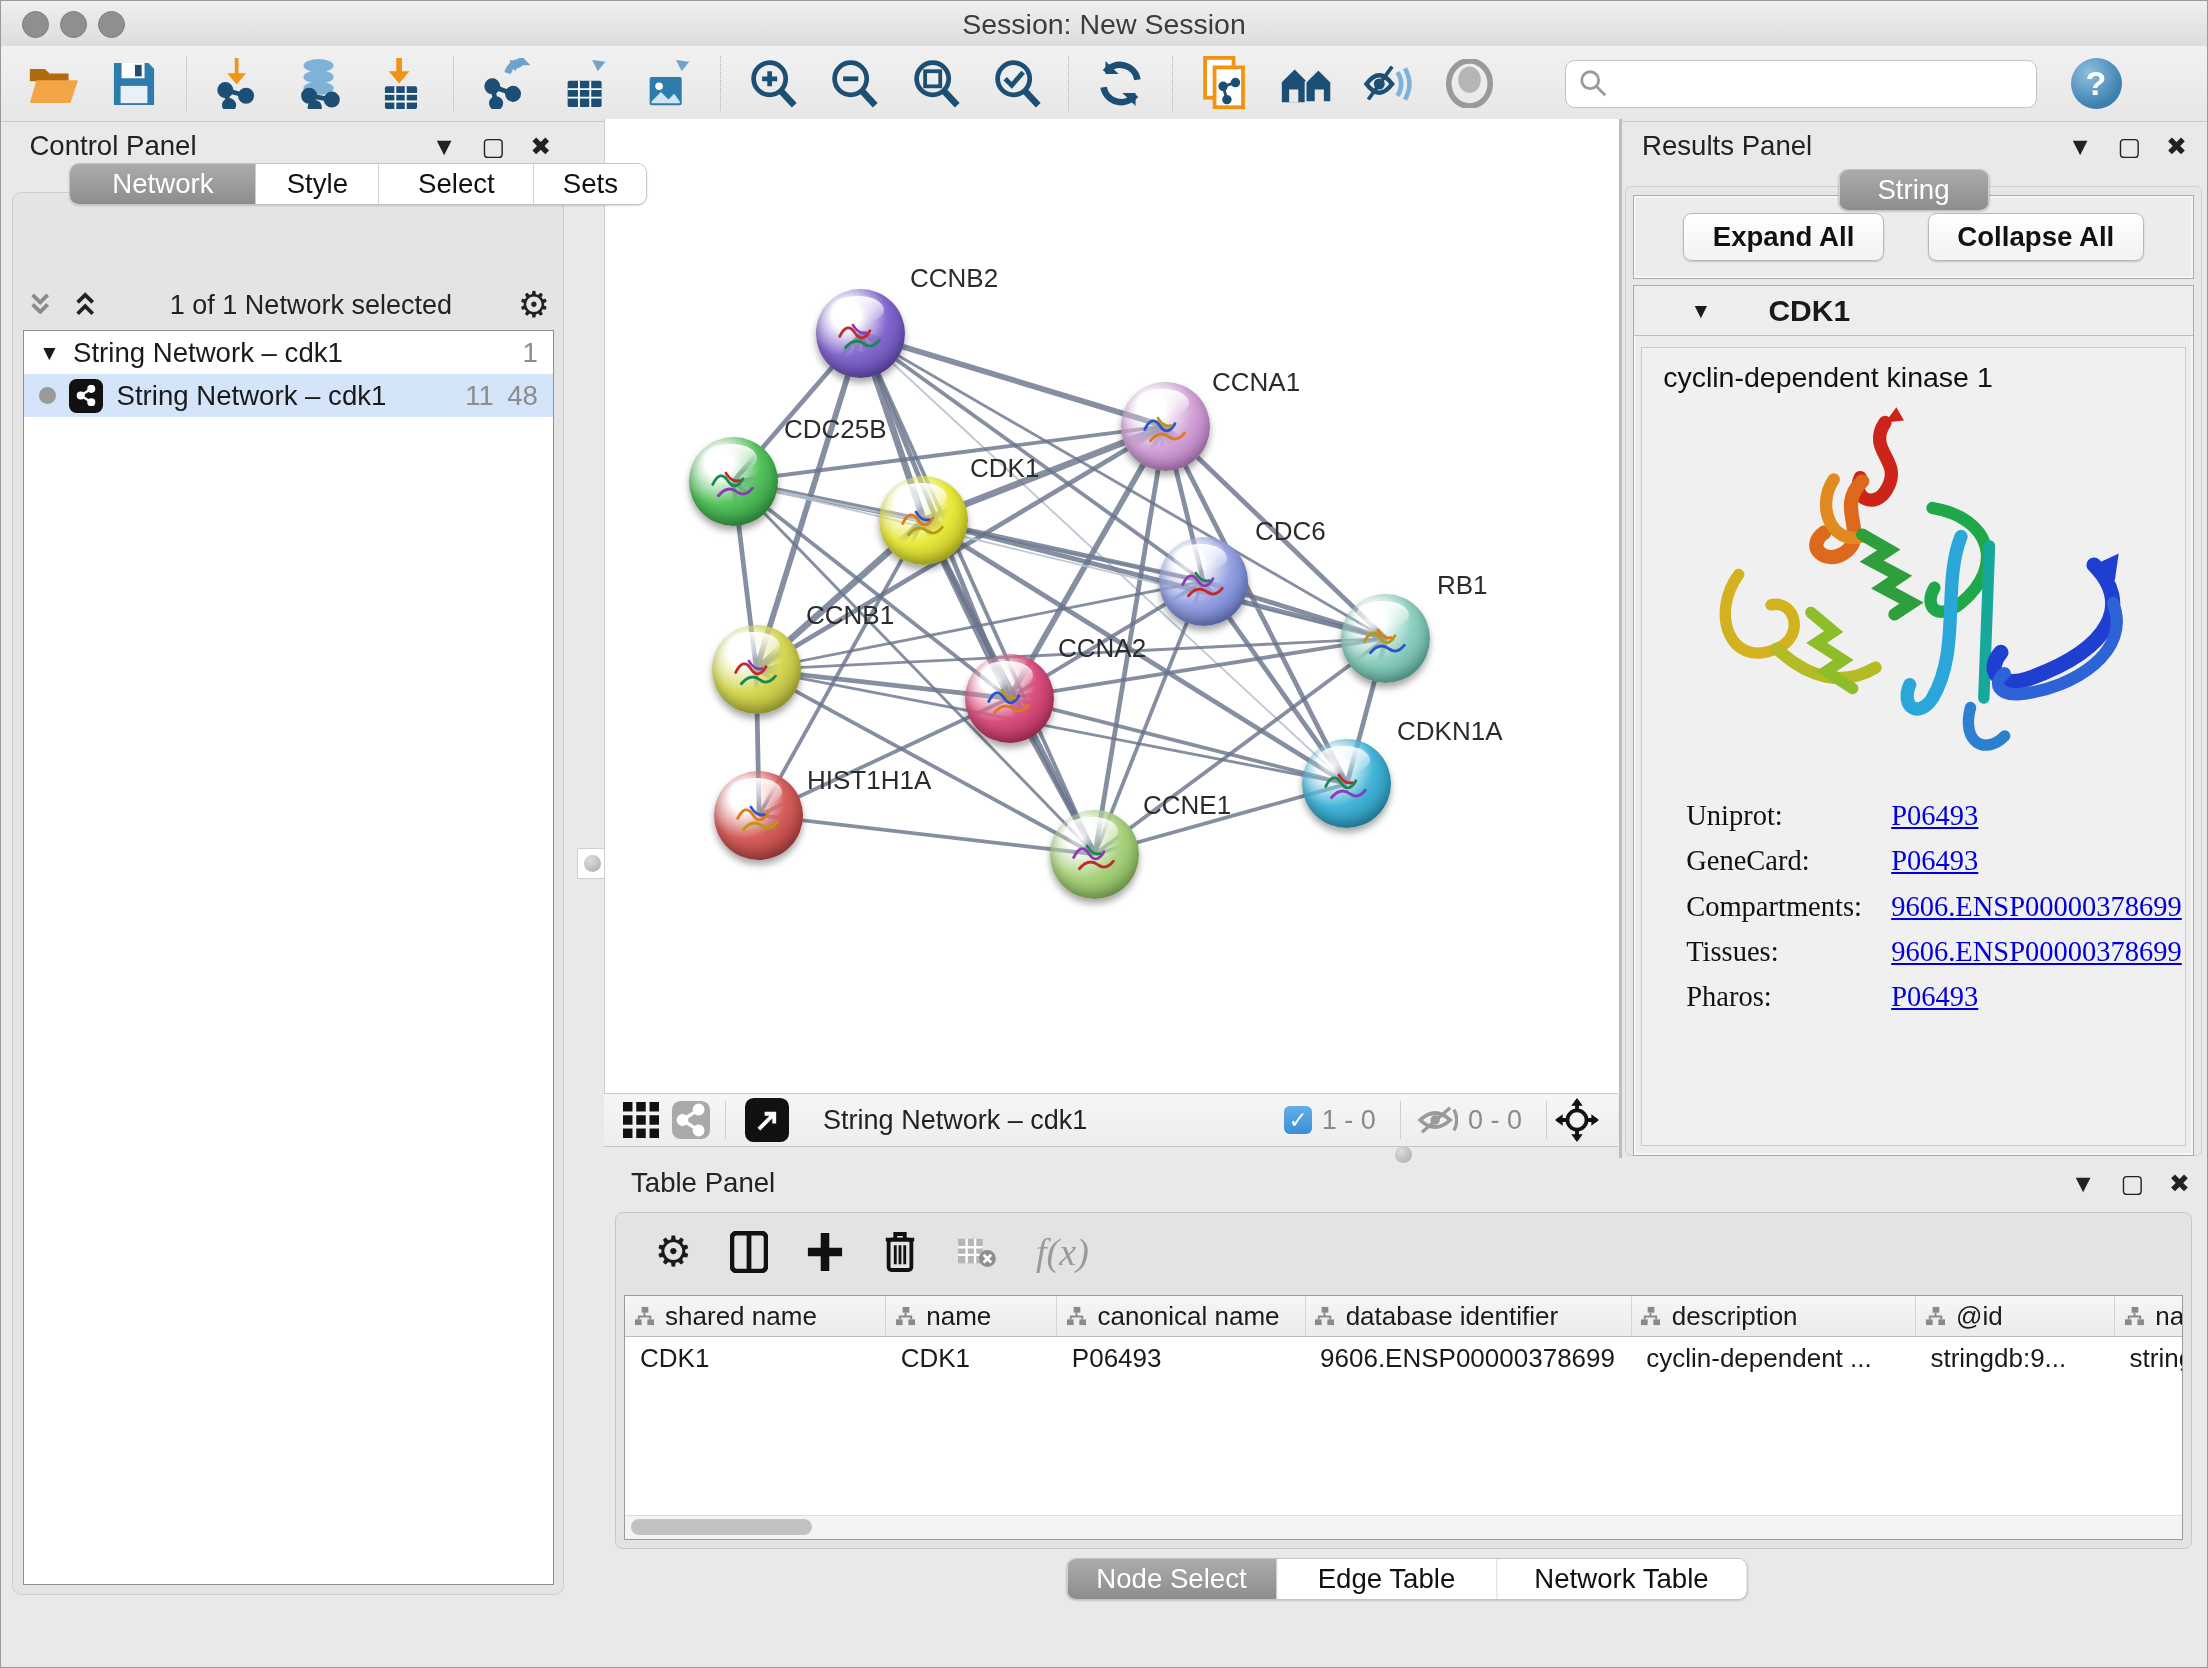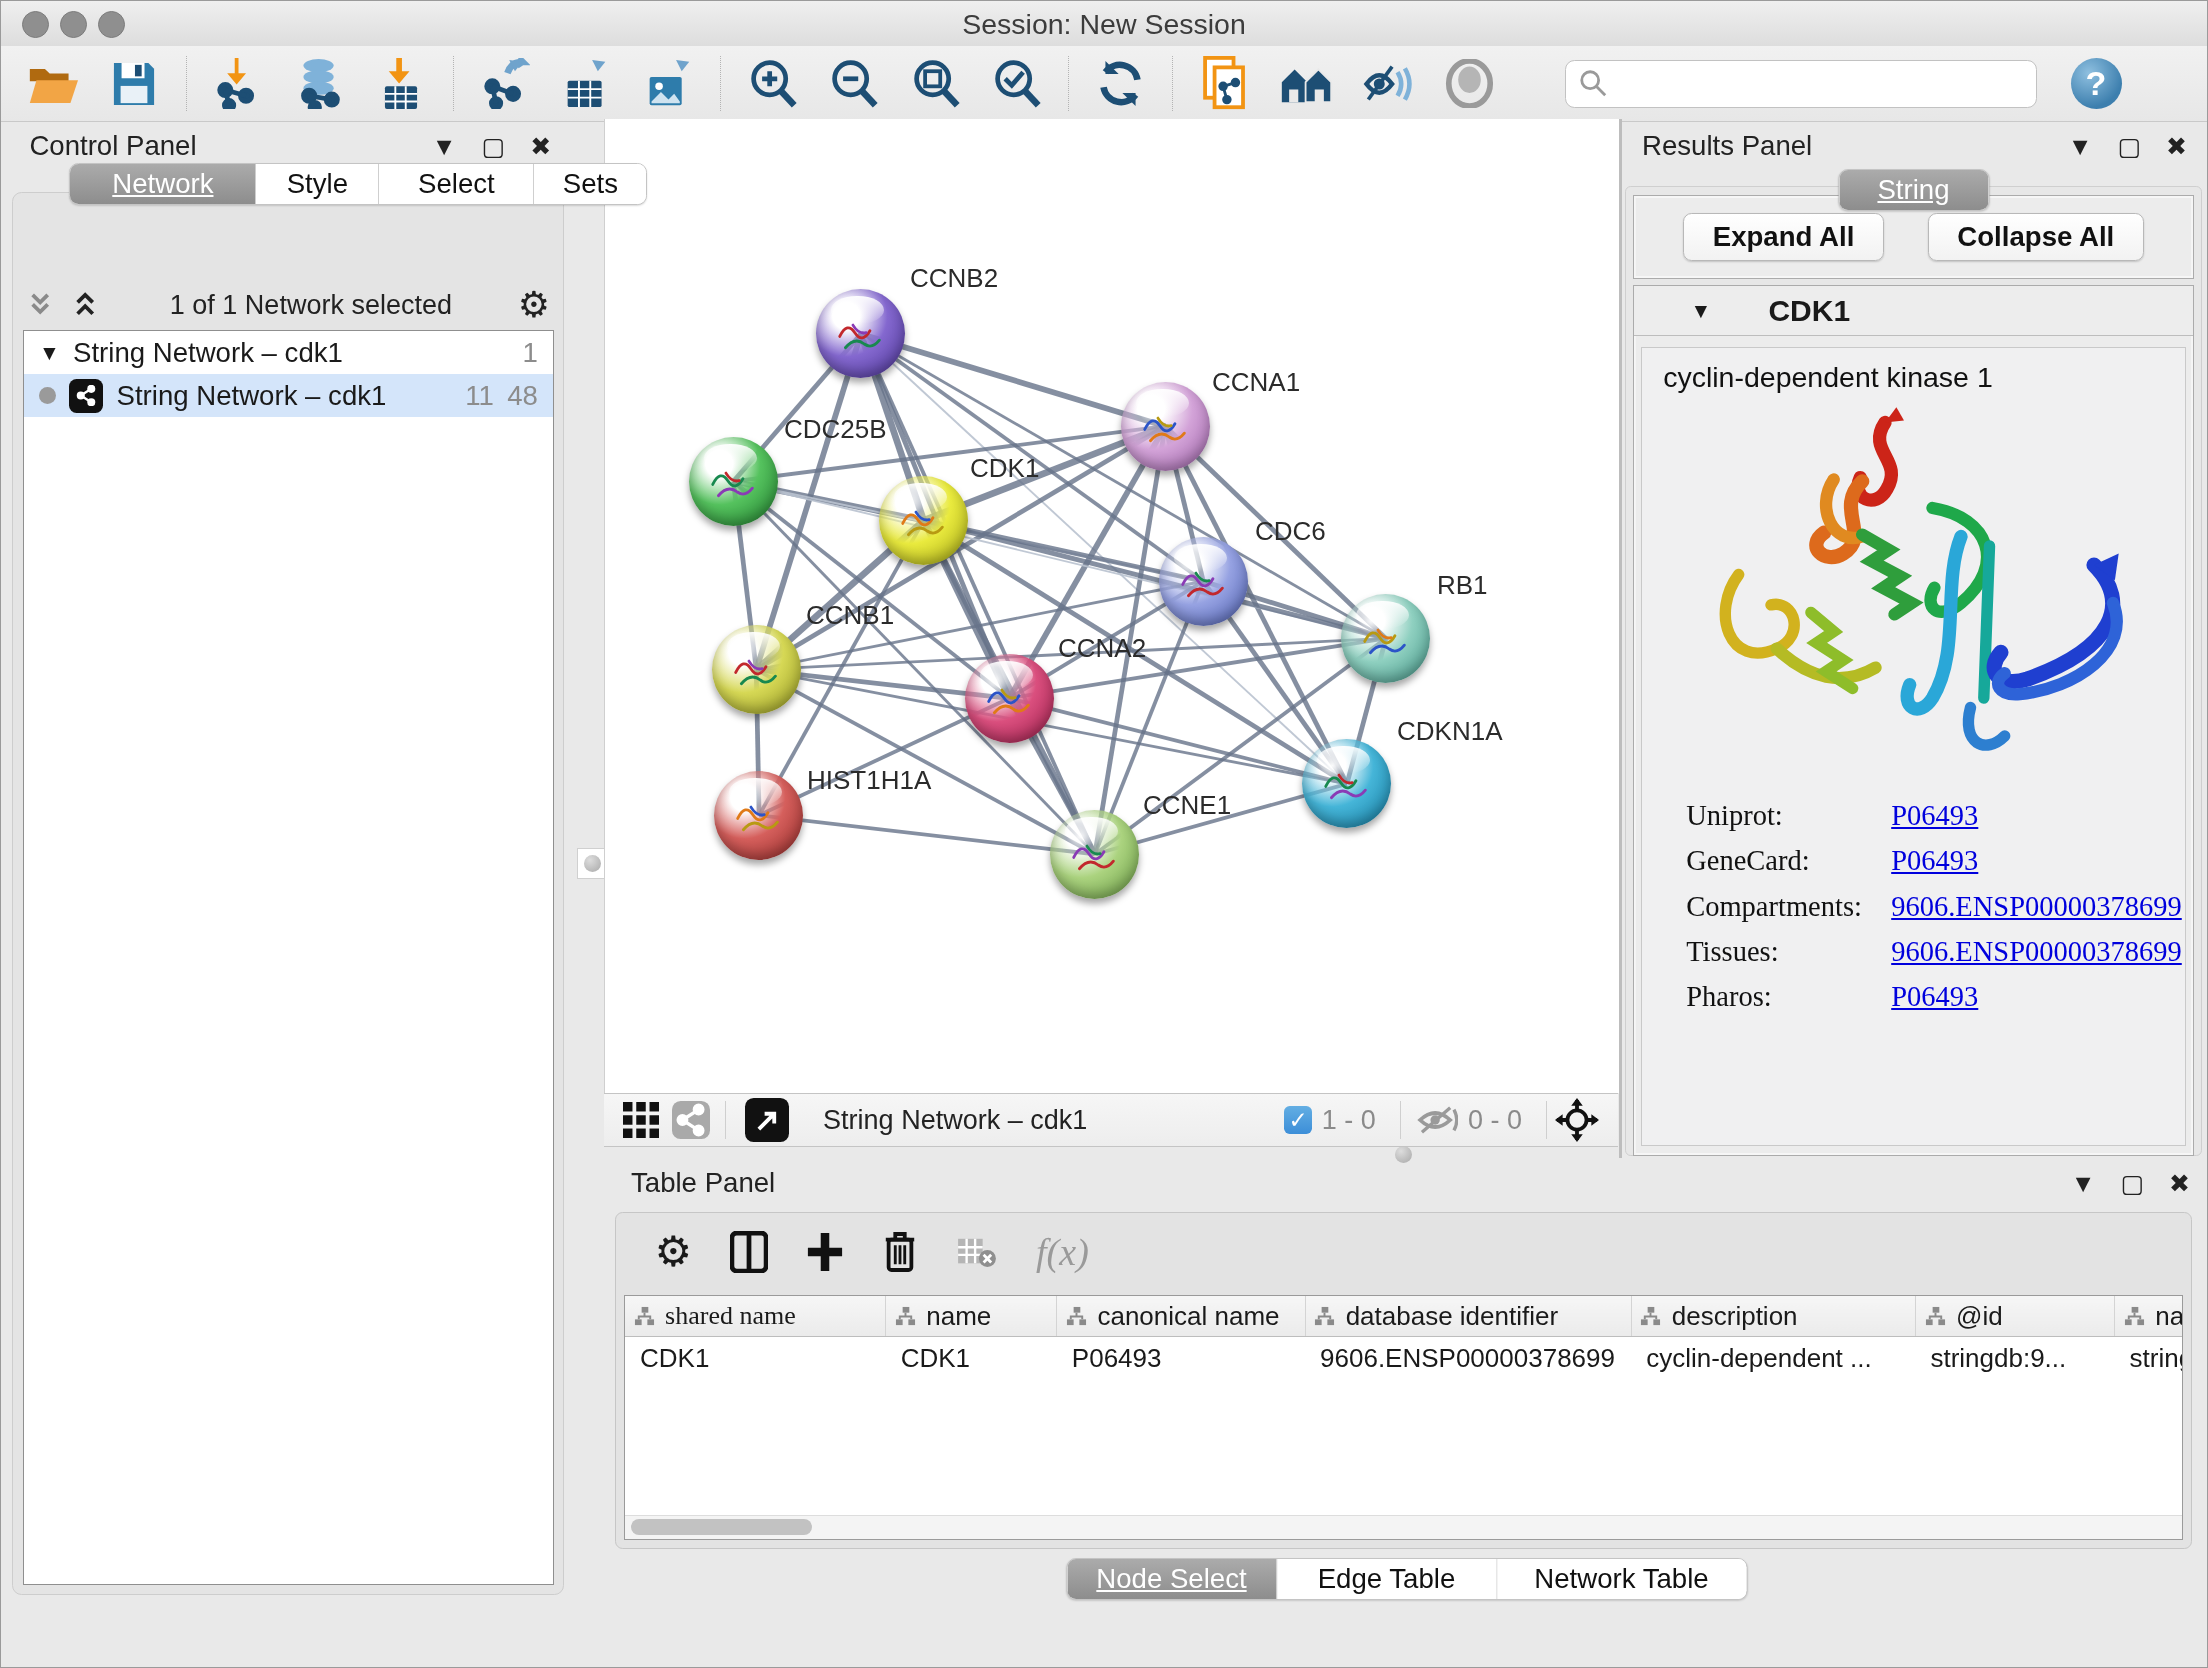--- a/index.html
+++ b/index.html
@@ -29,21 +29,21 @@
     font-size:34px;font-weight:bold;display:flex;align-items:center;justify-content:center;cursor:pointer;}
   
   .panel-title{font-size:27.6px;color:#222;}
   .panel-ctrl{display:flex;gap:25px;align-items:center;}
   .pc-i{font-size:25px;color:#222;cursor:pointer;line-height:1;}
   .tabs{display:flex;border:1px solid #c4c4c4;border-radius:9.5px;overflow:hidden;
     background:#fff;box-shadow:0 1px 1.9px rgba(0,0,0,.15);}
   .tab{height:40px;display:flex;align-items:center;justify-content:center;
     font-size:27.6px;color:#111;background:#fff;border-right:1px solid #cfcfcf;cursor:pointer;padding:0 21px;}
   .tab:last-child{border-right:none;}
-  .tab.active{background:linear-gradient(#ababab,#8d8d8d);color:#fff;text-decoration:underline;}
+  .tab.active{background:linear-gradient(#ababab,#8d8d8d);color:#fff;}
   .sunken{border:1.9px solid #ababab;box-shadow:inset 0 0 0 1.9px #f6f6f6;background:#ececec;}
   
   .control-panel{position:absolute;left:11.4px;top:124px;width:552px;height:1470px;}
   .cp-head{display:flex;justify-content:space-between;align-items:center;height:42px;padding:0 13.3px 0 17px;}
   .cp-body{position:absolute;left:0;top:67px;right:0;bottom:0;
     background:#e4e4e4;border:1px solid #cdcdcd;border-radius:9.5px;}
   .cp-tabs{position:absolute;left:57px;top:38px;z-index:3;}
   .cp-selrow{position:absolute;left:13.3px;right:13.3px;top:91px;height:42px;
     display:flex;align-items:center;font-size:27px;color:#222;}
   .cp-selrow .lbl{flex:1;text-align:center;}
@@ -697,21 +697,21 @@
           <circle cx="33" cy="25" r="9" fill="#8f8f8f"></circle>
               <path d="M29 21 l8 8 M37 21 l-8 8" stroke="#fff" stroke-width="3"></path>
             </svg>
         </span>
         <span class="fx">f(x)</span>
       </div>
       <div class="tbl-wrap">
         <table class="nt">
             <thead id="nt-head">
               <tr>
-                <th style="width: 245px; font-family: Liberation Serif, serif;"><svg class="th-ic" width="23" height="21" viewBox="0 0 24 22">
+                <th style="width: 245px;"><svg class="th-ic" width="23" height="21" viewBox="0 0 24 22">
                     <g fill="#8a8a8a">
                       <rect x="9" y="1" width="7" height="6"></rect>
                       <rect x="2" y="14" width="7" height="6"></rect>
                       <rect x="15" y="14" width="7" height="6"></rect>
                     </g>
                     <path d="M12 7 v4 M6 14 v-3 h12 v3" stroke="#8a8a8a" stroke-width="2" fill="none"></path>
                   </svg>shared name</th>
                 <th style="width: 155px;"><svg class="th-ic" width="23" height="21" viewBox="0 0 24 22">
                     <g fill="#8a8a8a">
                       <rect x="9" y="1" width="7" height="6"></rect>

